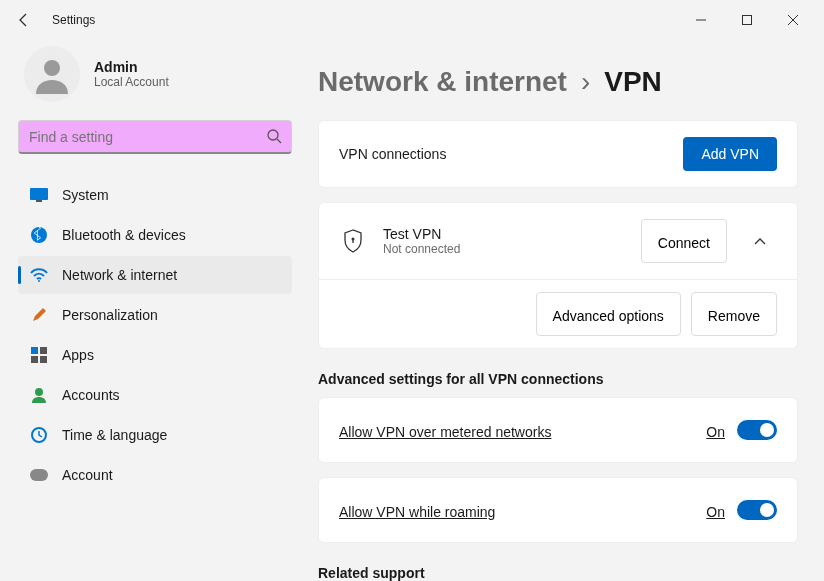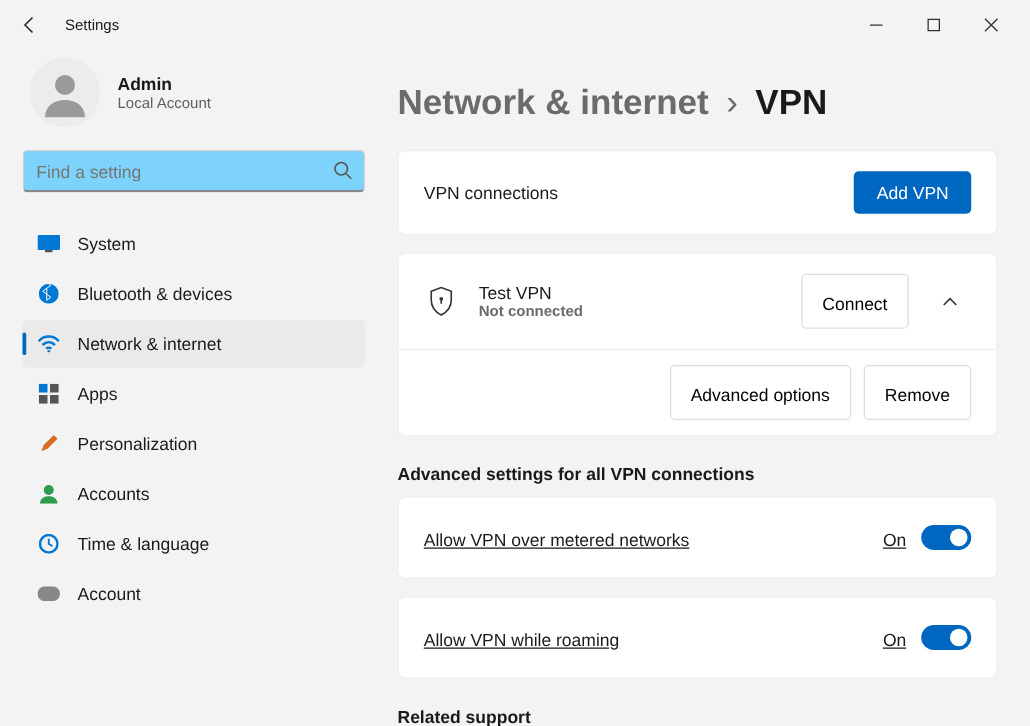--- a/index.html
+++ b/index.html
@@ -9,42 +9,42 @@
 .app-title { font-size: 12px; margin-left: 12px; }
 .win-controls { margin-left:auto; display:flex; }
 .win-btn { width:46px; height:32px; display:flex; align-items:center; justify-content:center; cursor:pointer; }
 .shell { display:flex; height: calc(581px - 40px); }
 .sidebar { width: 310px; padding: 0 18px; flex-shrink:0; }
 .user-block { display:flex; align-items:center; gap:14px; padding: 4px 6px 18px; margin-top: 2px; }
 .avatar { width:56px; height:56px; border-radius:50%; background:#ececec; display:flex; align-items:center; justify-content:center; }
 .user-name { font-weight:600; font-size:14px; }
 .user-sub { font-size:12px; color:#5f5f5f; }
 .search { position:relative; margin-bottom: 22px; }
-.search input { width:100%; height:34px; border:1px solid #d0d0d0; border-radius:4px; background:#7dd3fc; padding:0 34px 0 10px; font-size:14px; outline:none; border-bottom:2px solid #888; }
+.search input { width:100%; height:34px; border:1px solid #d0d0d0; border-radius:4px; background:#f0abfc; padding:0 34px 0 10px; font-size:14px; outline:none; border-bottom:2px solid #888; }
 .search-icon { position:absolute; right:10px; top:8px; }
 .nav { display:flex; flex-direction:column; gap:2px; }
 .nav-item { height:38px; display:flex; align-items:center; gap:14px; padding:0 12px; border-radius:4px; cursor:pointer; font-size:14px; position:relative; }
 .nav-item.active { background:#eaeaea; }
 .nav-item.active::before { content:""; position:absolute; left:0; top:10px; bottom:10px; width:3px; background:#0067c0; border-radius:2px; }
 .nav-icon { width:18px; height:18px; display:flex; align-items:center; justify-content:center; }
 .main { flex:1; padding: 8px 26px 0 8px; overflow:hidden; }
 .crumbs { display:flex; align-items:center; gap:14px; font-size:28px; margin: 18px 0 22px; }
 .crumb-parent { color:#6b6b6b; font-weight:600; cursor:pointer; }
 .crumb-sep { color:#6b6b6b; }
 .crumb-leaf { font-weight:600; }
 .card { background:#fff; border:1px solid #eee; border-radius:6px; margin-bottom: 14px; }
 .card-row { display:flex; align-items:center; padding: 16px 20px; gap:14px; }
 .card-title { font-size:14px; }
 .btn-primary { margin-left:auto; background:#0067c0; color:#fff; border:none; border-radius:4px; height:34px; padding:0 18px; font-size:14px; cursor:pointer;text-align:center; }
 .btn-secondary { background:#fff; border:1px solid #ddd; border-radius:4px; height:44px; padding:15px 16px; font-size:14px; cursor:pointer; }
 .vpn-row { display:flex; align-items:center; padding: 16px 20px; gap:16px; border-bottom:1px solid #eee; }
 .vpn-row:last-child { border-bottom:none; }
 .shield { width:28px; display:flex; justify-content:center; }
 .vpn-name { font-size:14px; }
-.vpn-status { font-size:12px; color:#6b6b6b;font-weight:bold; }
+.vpn-status { font-size:12px; color:#6b6b6b; }
 .chev { width:34px; height:34px; display:flex; align-items:center; justify-content:center; border-radius:4px; cursor:pointer; }
 .options-row { display:flex; justify-content:flex-end; gap:10px; padding:12px 20px; }
 .section-header { font-size:14px; font-weight:600; margin: 22px 0 10px; }
 .toggle-row { display:flex; align-items:flex-end; padding:22px 20px;text-decoration:underline; }
 .toggle-label { font-size:14px; }
 .toggle-state { margin-left:auto; margin-right:12px; font-size:14px; }
 .switch { width:40px; height:20px; background:#0067c0; border-radius:10px; position:relative; cursor:pointer; }
 .switch::after { content:""; position:absolute; right:3px; top:3px; width:14px; height:14px; background:#fff; border-radius:50%; }
 svg { display:block; }
 </style>
@@ -123,36 +123,36 @@
         <span class="nav-icon">
             <svg width="18" height="14" viewBox="0 0 18 14">
               <path d="M1 5c4-5 12-5 16 0M4 8c3-3 7-3 10 0M7 11c1-1 3-1 4 0" fill="none" stroke="#0078d4" stroke-width="2"></path>
               <circle cx="9" cy="13" r="1" fill="#0078d4"></circle>
             </svg>
           </span>
         <span>Network &amp; internet</span>
       </div>
       <div class="nav-item">
         <span class="nav-icon">
+            <svg width="18" height="18">
+              <path d="M3 15l2-5 8-8 3 3-8 8-5 2z" fill="#d86c1f"></path>
+            </svg>
+          </span>
+        <span>Personalization</span>
+      </div>
+      <div class="nav-item">
+        <span class="nav-icon">
             <svg width="16" height="16">
               <rect x="0" y="0" width="7" height="7" fill="#0078d4"></rect>
               <rect x="9" y="0" width="7" height="7" fill="#555"></rect>
               <rect x="0" y="9" width="7" height="7" fill="#555"></rect>
               <rect x="9" y="9" width="7" height="7" fill="#555"></rect>
             </svg>
           </span>
         <span>Apps</span>
-      </div>
-      <div class="nav-item">
-        <span class="nav-icon">
-            <svg width="18" height="18">
-              <path d="M3 15l2-5 8-8 3 3-8 8-5 2z" fill="#d86c1f"></path>
-            </svg>
-          </span>
-        <span>Personalization</span>
       </div>
       <div class="nav-item">
         <span class="nav-icon">
             <svg width="16" height="16">
               <circle cx="8" cy="5" r="4" fill="#2e9b4f"></circle>
               <path d="M1 16c0-4 3-6 7-6s7 2 7 6" fill="#2e9b4f"></path>
             </svg>
           </span>
         <span>Accounts</span>
       </div>

